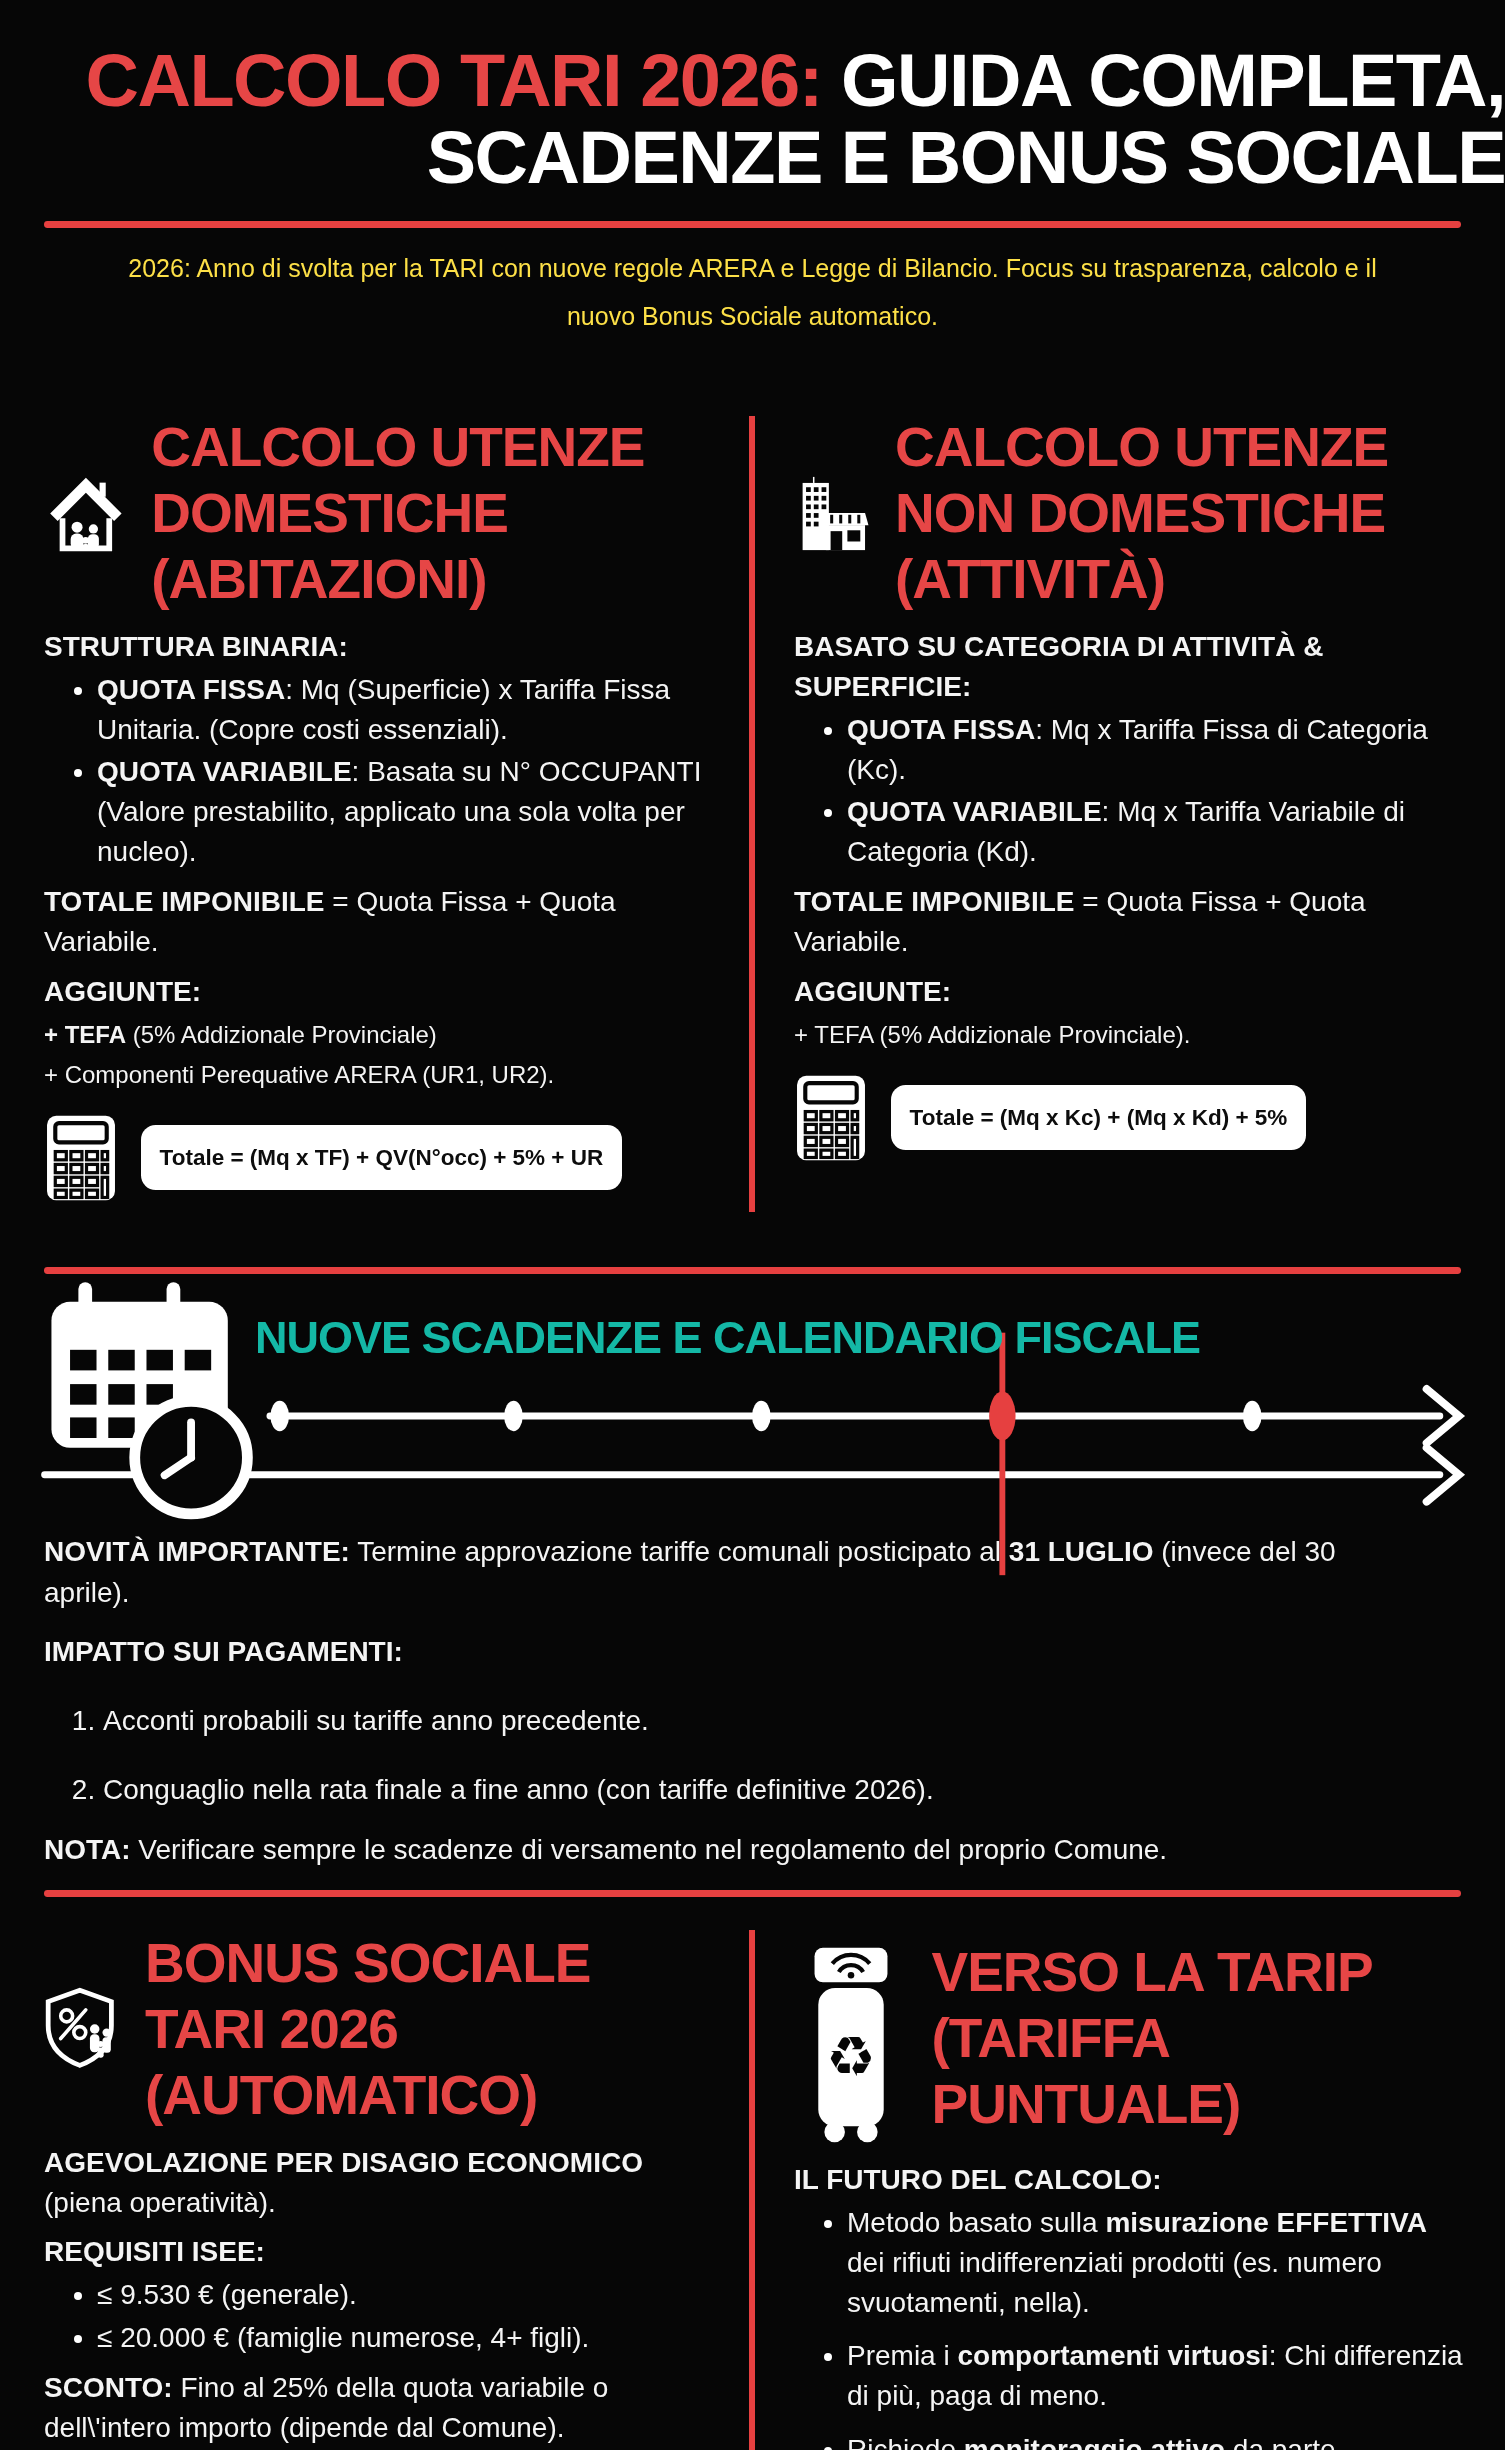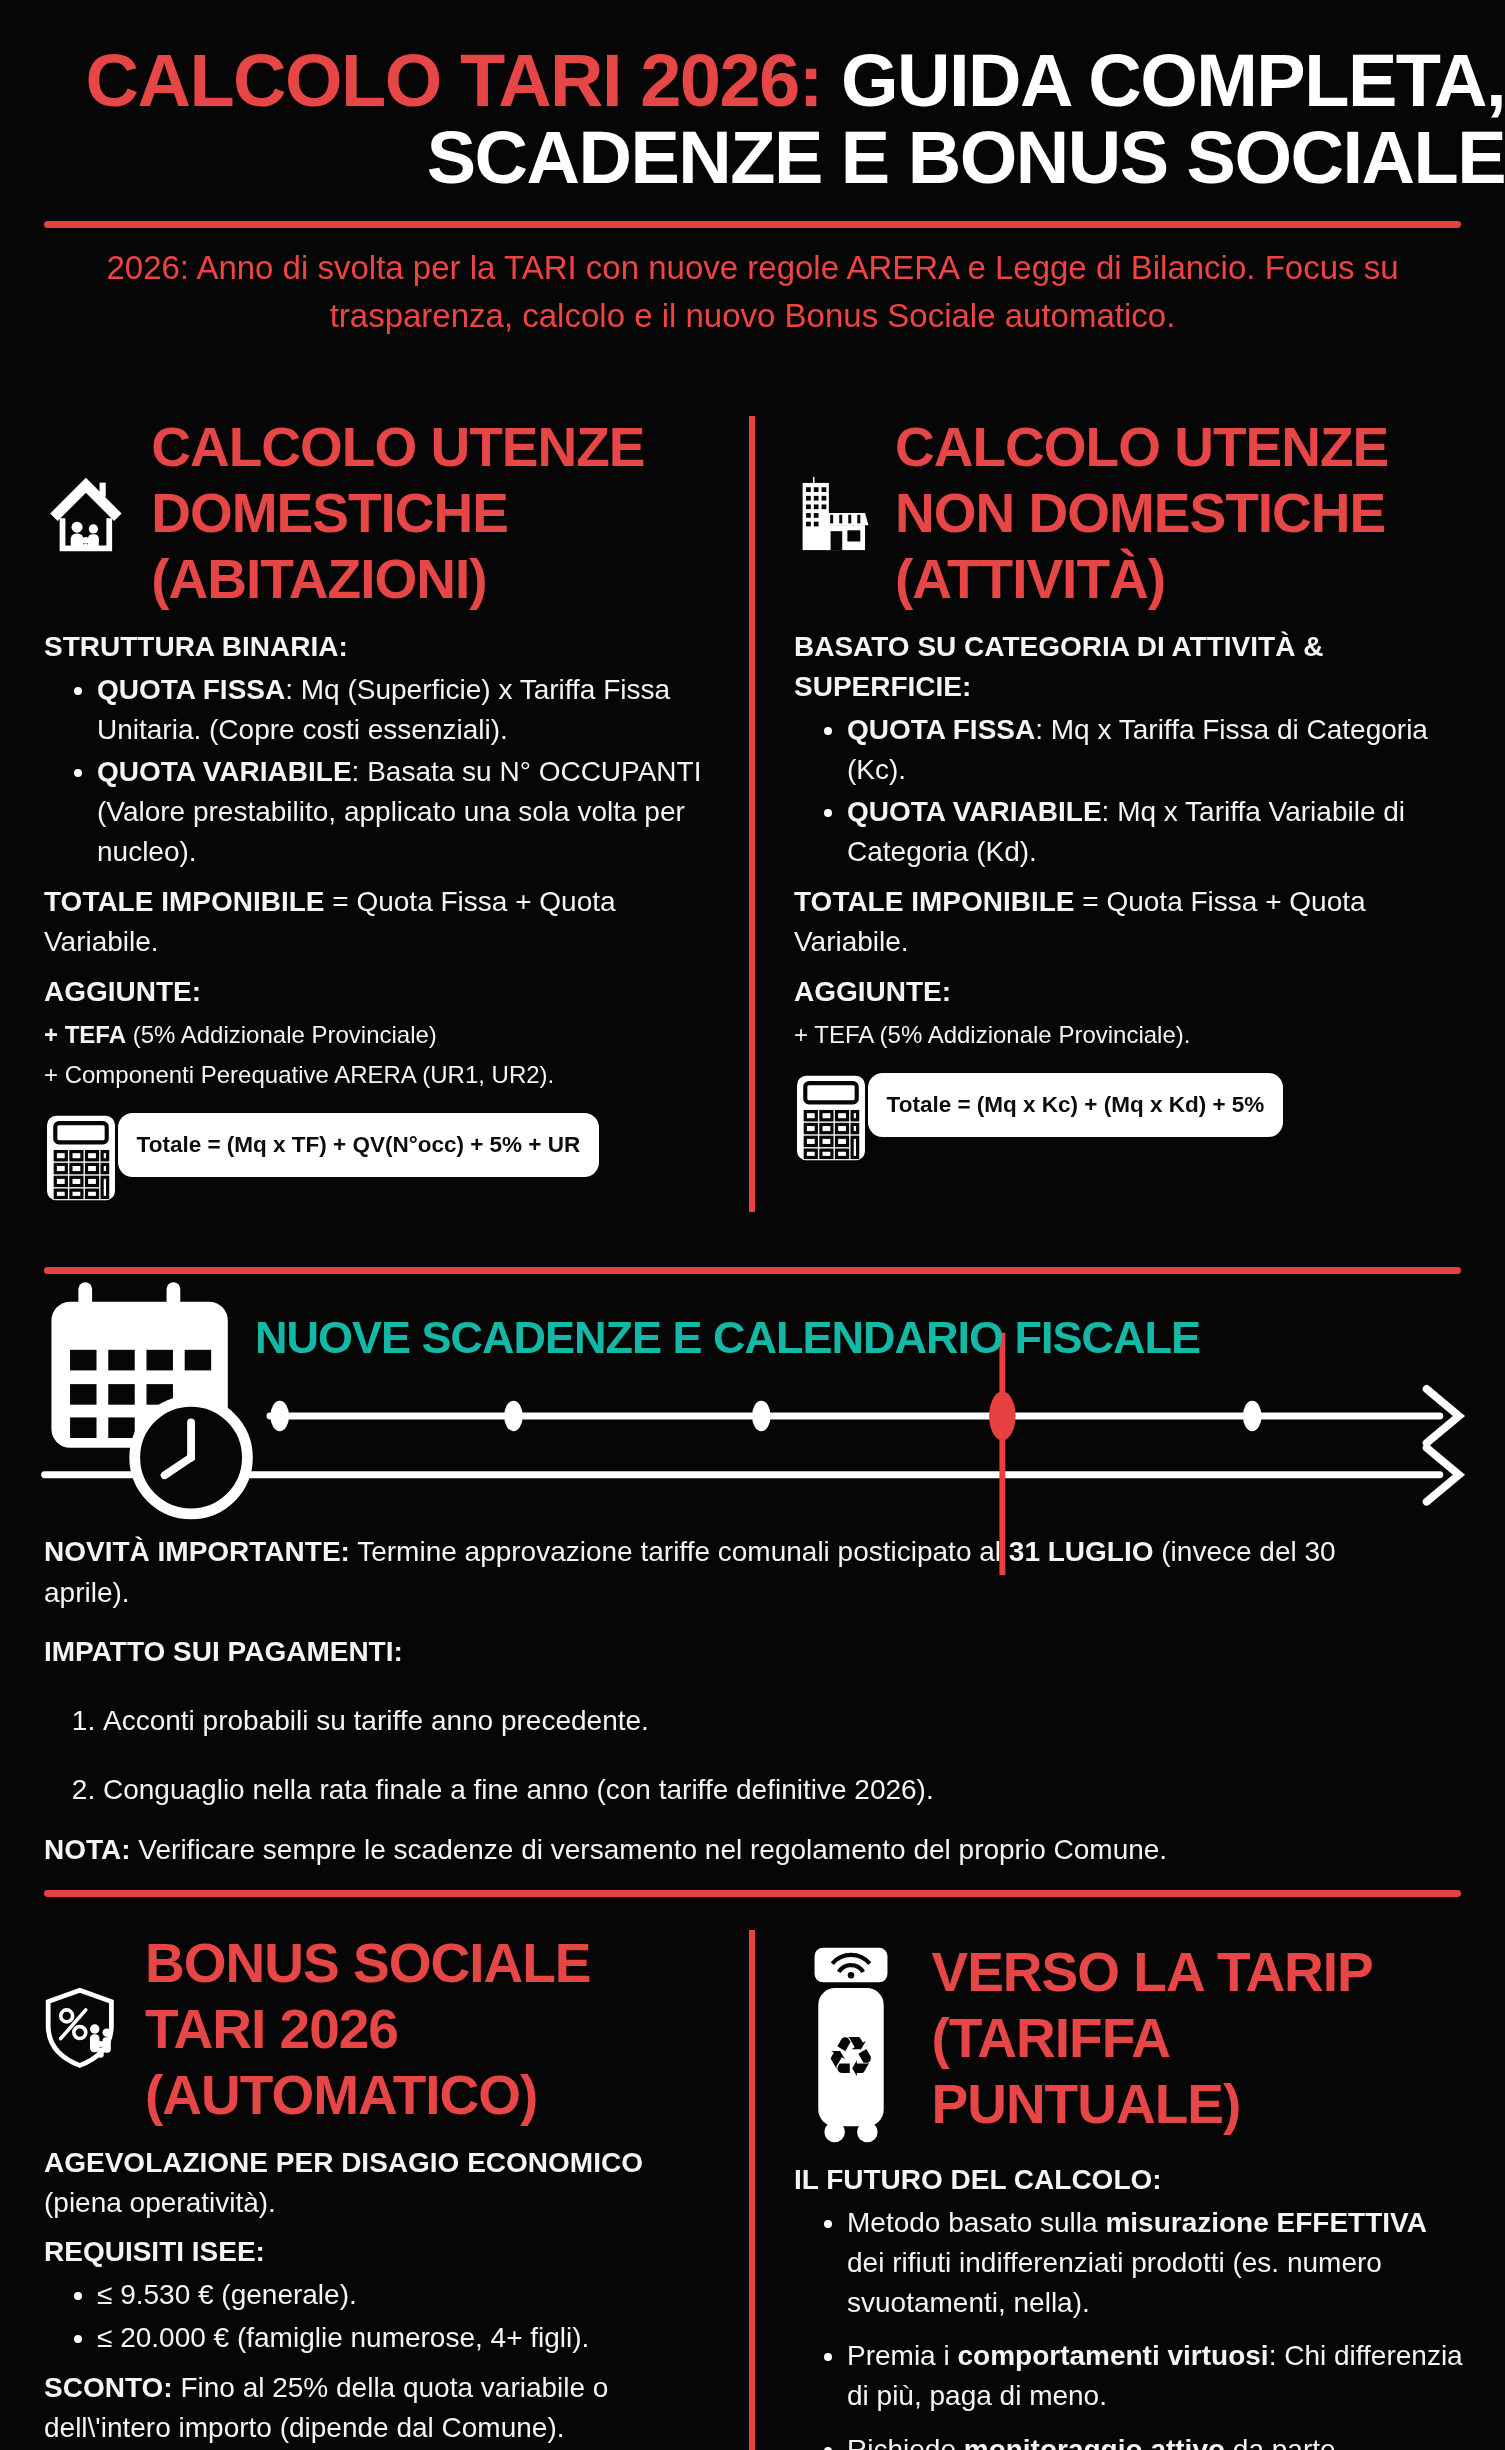--- a/index.html
+++ b/index.html
@@ -11,39 +11,39 @@
         font-size:74px;line-height:77px;font-weight:700;letter-spacing:-1.5px;color:#fff;}
   .main-title .t-red{color:#e64646;}
   .hdiv{position:absolute;left:44px;width:1417px;height:6.9px;background:#e64040;border-radius:3.4px;}
   .hdiv.d1{top:221px;}
   .hdiv.d2{top:1267px;}
   .hdiv.d3{top:1890px;}
   .vdiv{position:absolute;width:6.4px;background:#e64040;}
   .vdiv.v1{left:749px;top:416px;height:796px;}
   .vdiv.v2{left:749px;top:1930px;height:652px;}
   .subtitle{position:absolute;top:244px;left:96px;width:1313px;margin:0;text-align:center;
-        font-size:33px;line-height:48px;color:#ef4444;}
+        font-size:25px;line-height:48px;color:#fde047;}
   
   .col{position:absolute;}
   .col-tl{left:44px;top:414px;width:669px;}
   .col-tr{left:794px;top:414px;width:672px;}
   .col-bl{left:44px;top:1930px;width:672px;}
   .col-br{left:794px;top:1930px;width:676px;}
   .sec-head{display:flex;align-items:center;gap:23.5px;margin:0 0 14.7px 0;min-height:197px;}
   .sec-title{margin:0;color:#e64646;font-size:55px;line-height:66px;font-weight:700;letter-spacing:-1px;}
   .sec-title.w950{max-width:466px;}
   .body p{margin:0 0 9.8px 0;font-size:28px;line-height:40px;}
   .body .lead{font-weight:700;margin:0 0 2.9px 0;}
   .body ul{margin:0 0 9.8px 0;padding-left:53px;list-style:disc;}
   .body li{font-size:28px;line-height:40px;margin:0 0 2.9px 0;}
   .body li::marker{color:#fff;font-size:28px;}
   .body ul.spread li{margin:0 0 13.7px 0;}
   .lines div{font-size:24px;line-height:40px;}
   
-  .formula-row{display:flex;align-items:flex-start;gap:0;margin-top:17.6px;}
+  .formula-row{display:flex;align-items:center;gap:23px;margin-top:17.6px;}
   .formula-box{background:#fff;color:#0d0d0d;font-weight:700;font-size:22.5px;line-height:25.5px;
         padding:19.6px 18.6px;border-radius:14.7px;white-space:nowrap;}
   
   .timeline-svg{position:absolute;left:0;top:1281px;}
   .tl-title{position:absolute;left:255px;top:1307px;margin:0;color:#14b8a6;
         font-size:45px;line-height:61px;font-weight:700;letter-spacing:-1px;white-space:nowrap;}
   .deadline-text{position:absolute;left:44px;top:1531px;width:1423px;}
   .deadline-text p{margin:0 0 17.6px 0;font-size:28px;line-height:41px;}
   .deadline-text .novita{max-width:1299px;}
   .deadline-text .impatto{margin:0 0 2px 0;font-weight:700;}

